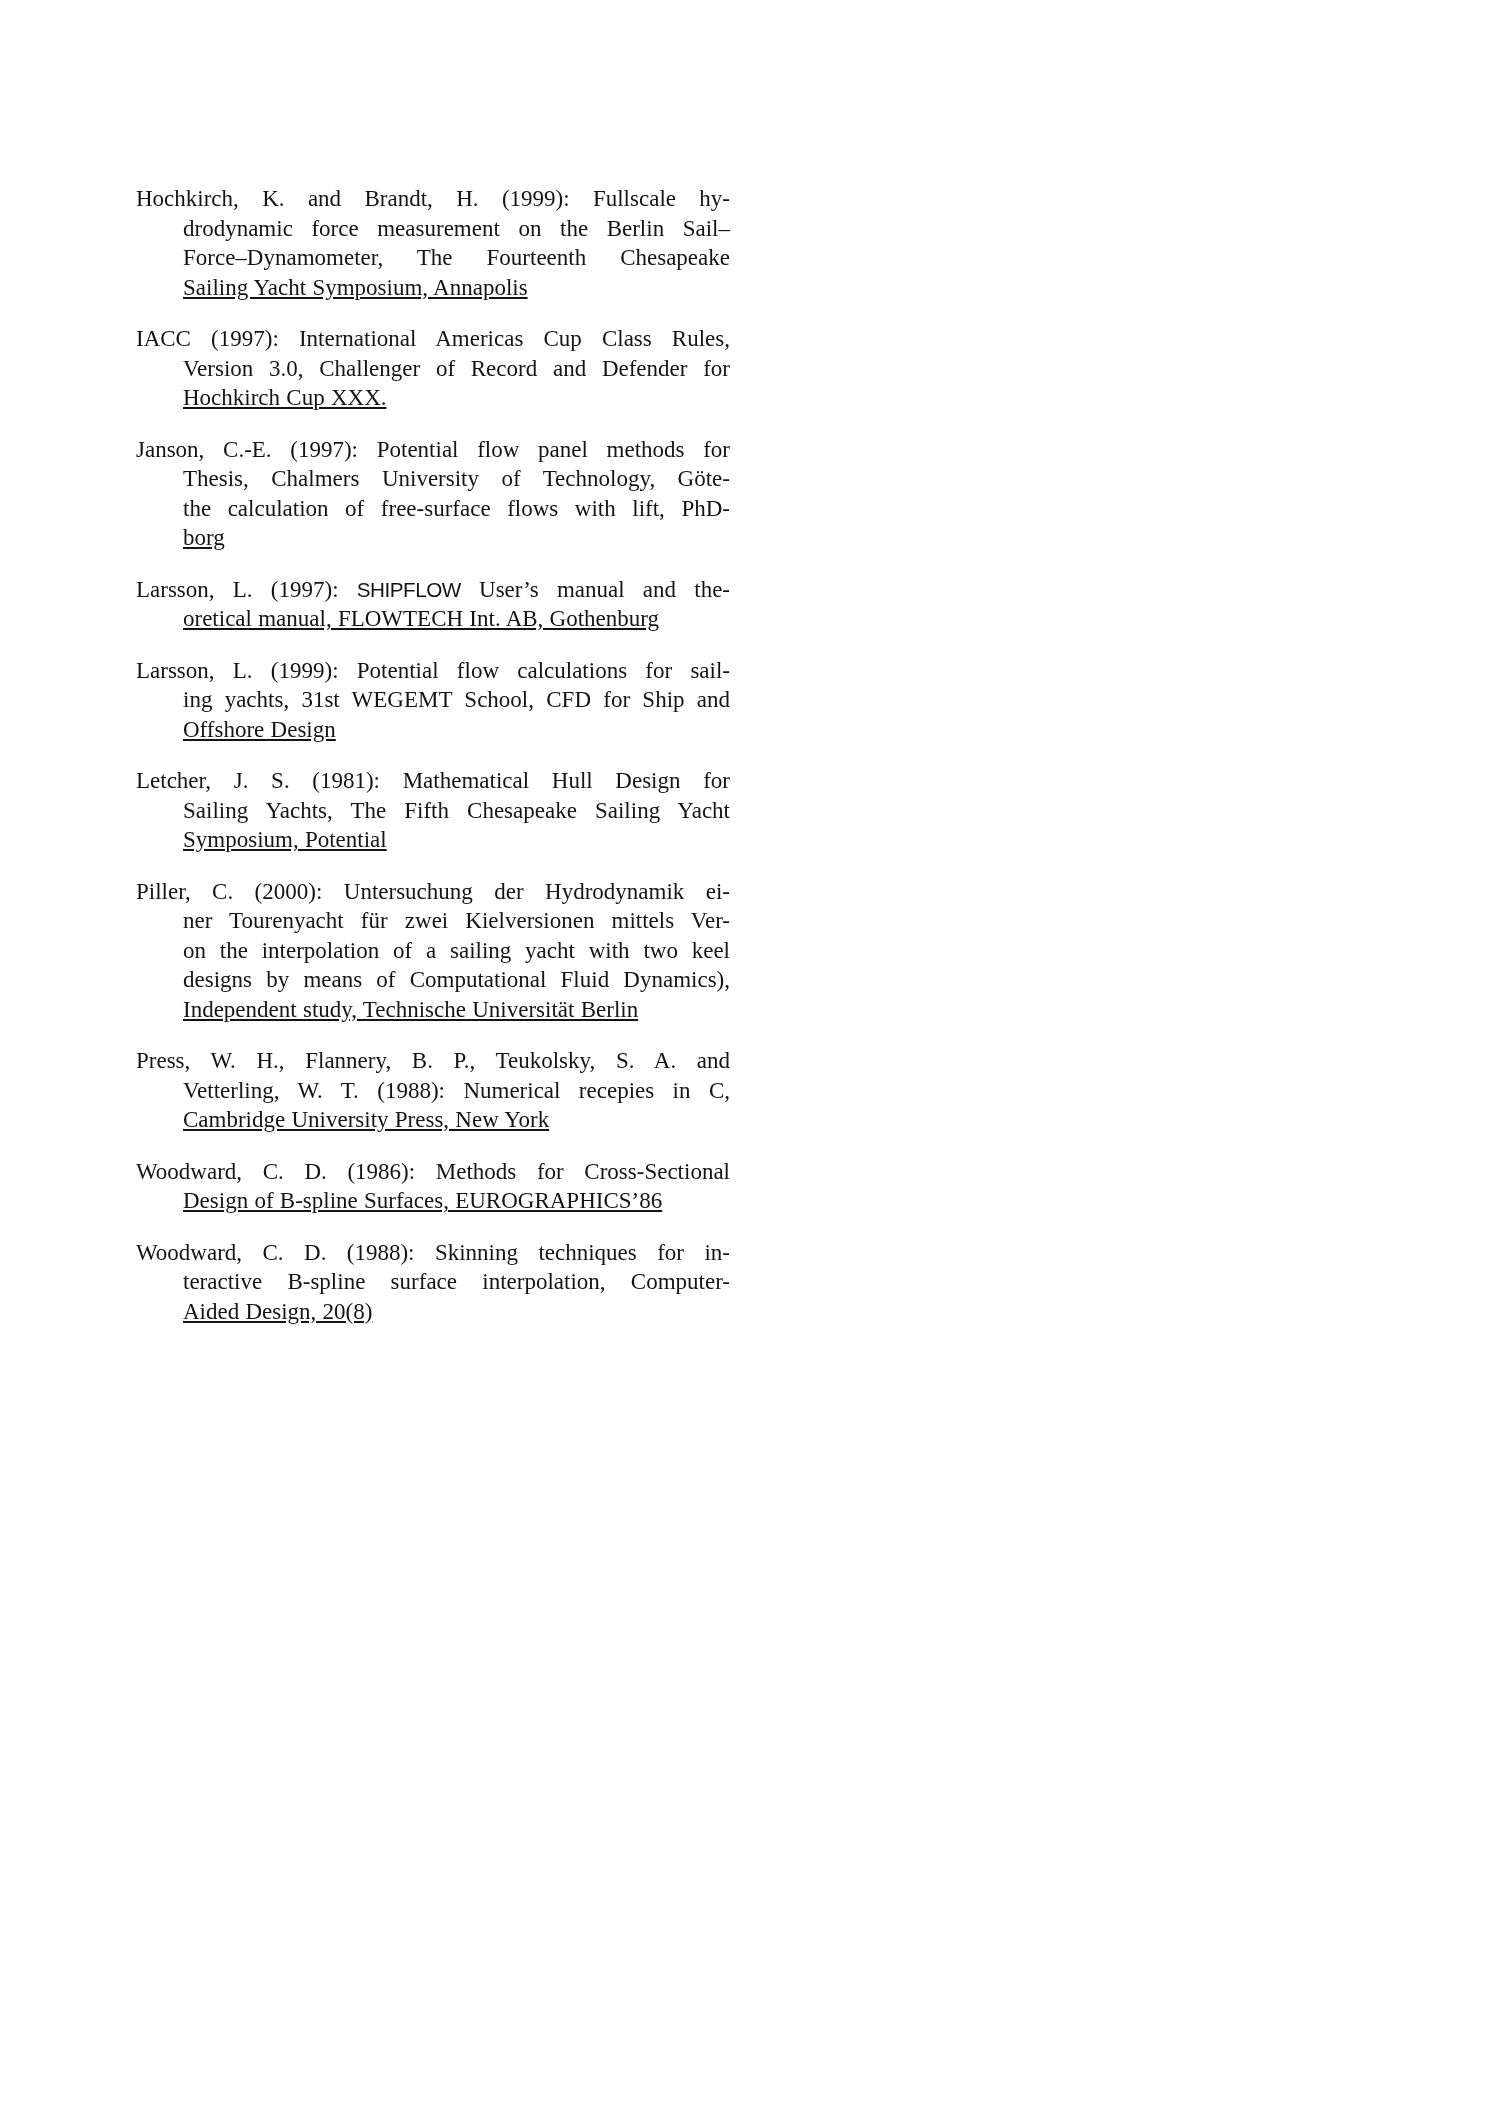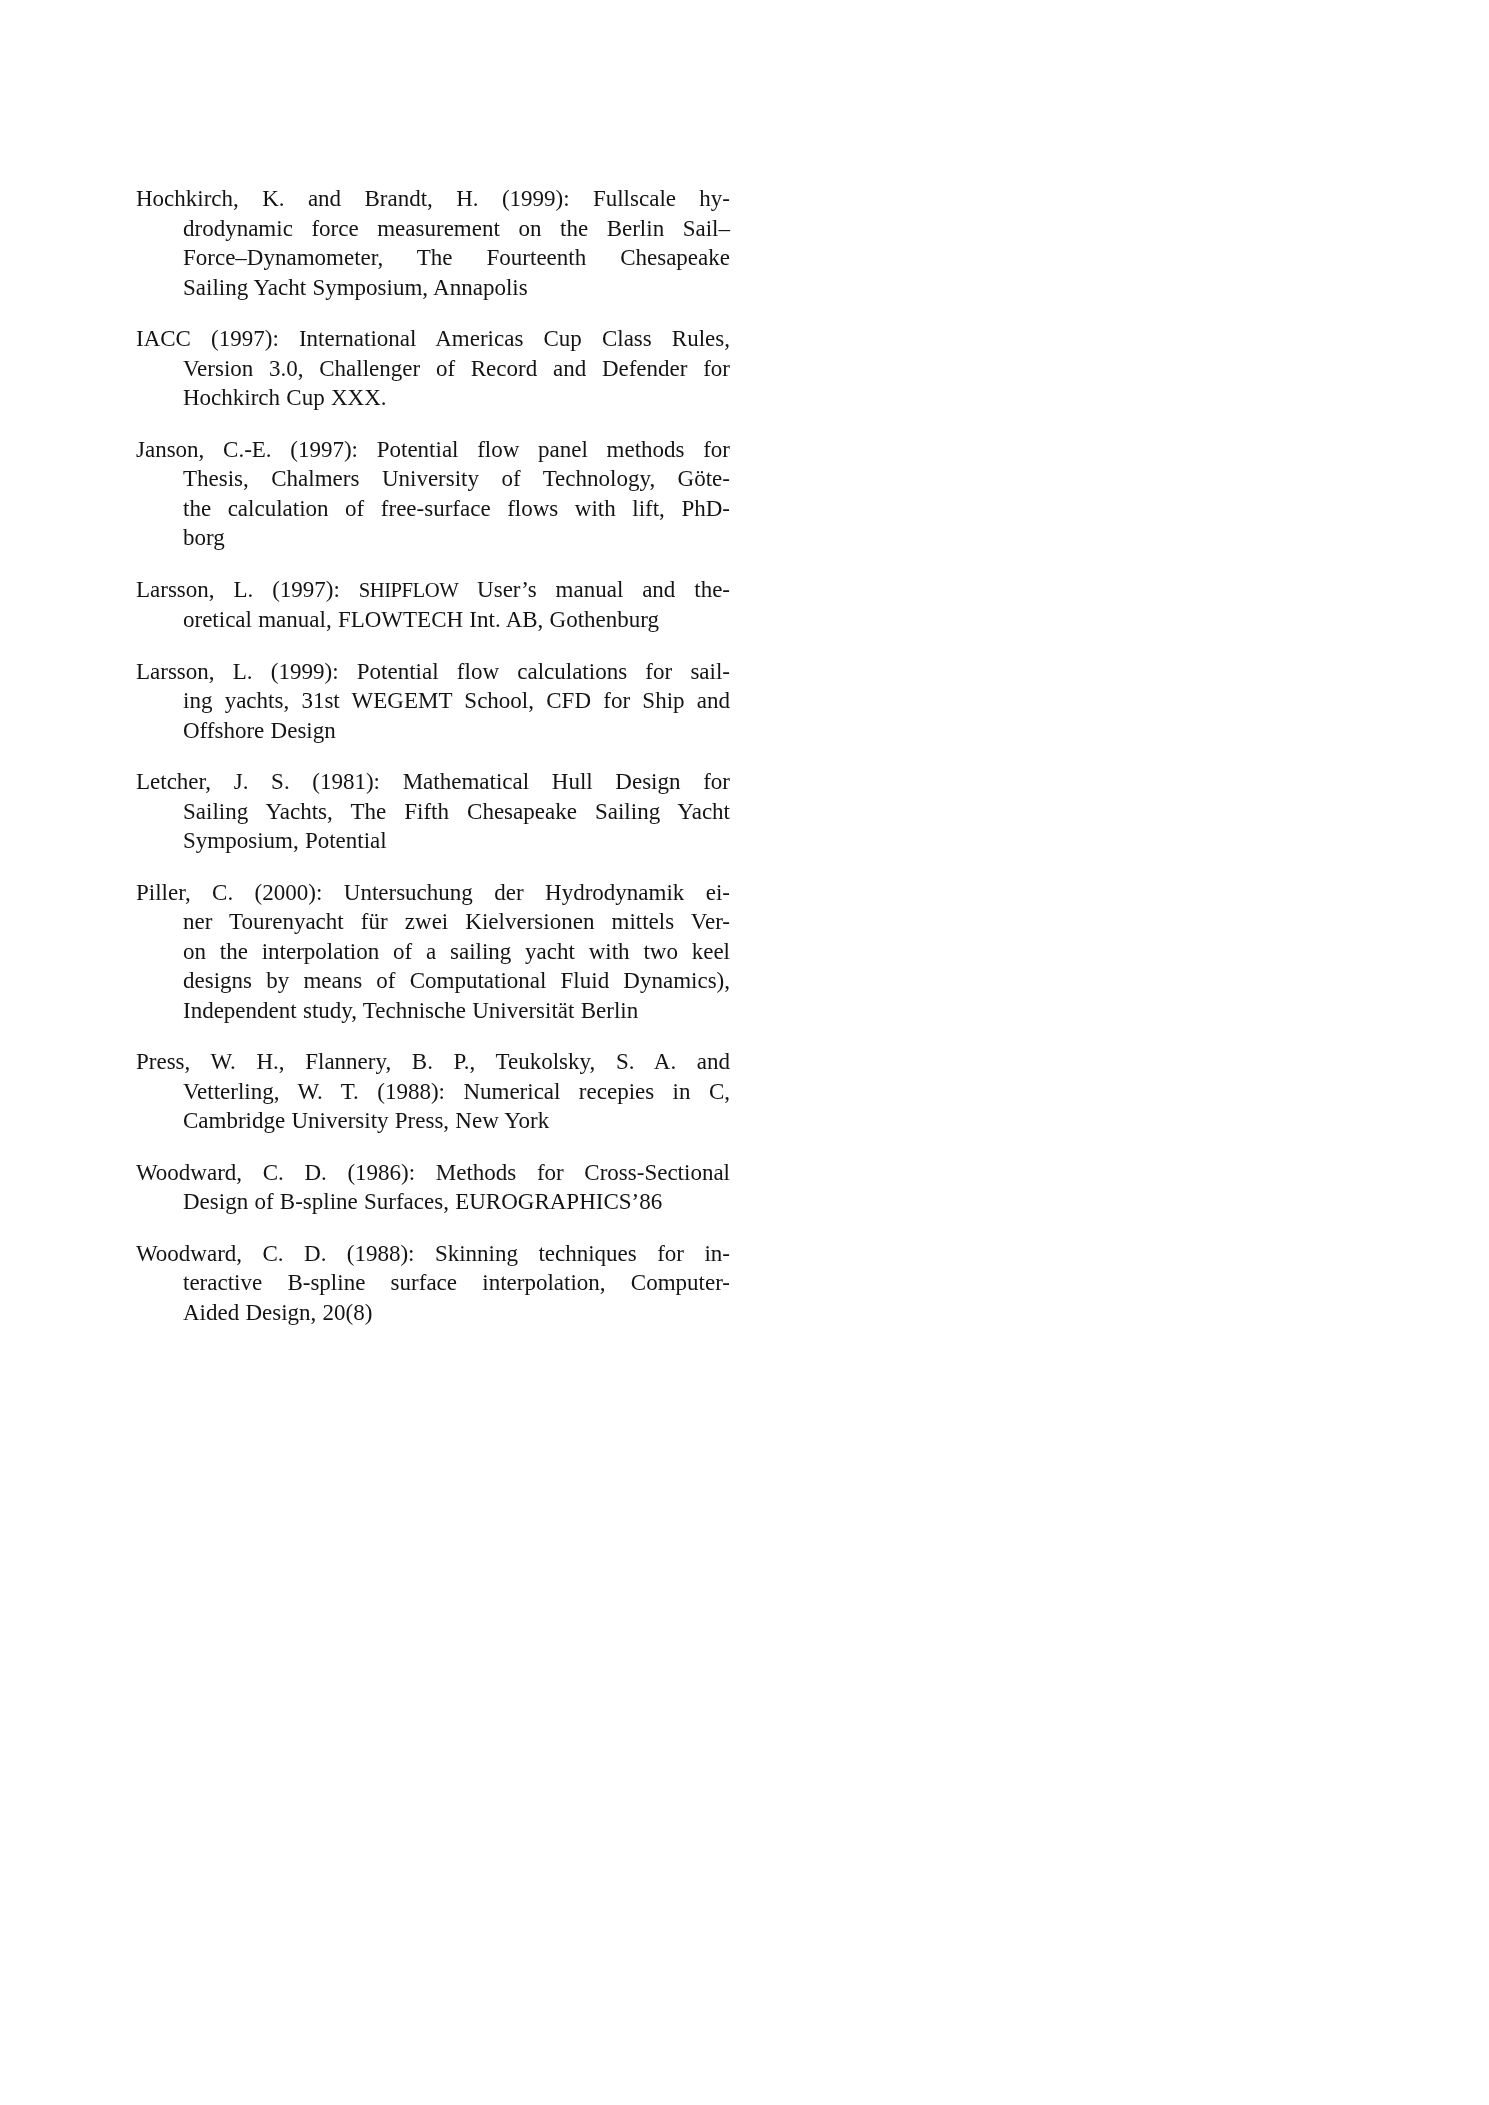--- a/index.html
+++ b/index.html
@@ -30,23 +30,24 @@
     line-height: 29.5px;
     text-align: justify;
     text-align-last: justify;
     word-spacing: 0.5px;
   }
   .ref-line.cont {
     padding-left: 47px;
   }
   .ref-line.last {
     text-align-last: left;
+    text-decoration: underline;
   }
   .mono {
-    font-family: Liberation Serif, serif;
+    font-family: Liberation Sans, sans-serif;
     font-size: 0.9em;
     letter-spacing: -0.5px;
   }
 </style>
 </head>
 <body>
 
 <div class="page" style="background: rgb(255, 255, 255); color: rgb(20, 20, 20);">
   <div class="references">
       <div class="reference">

